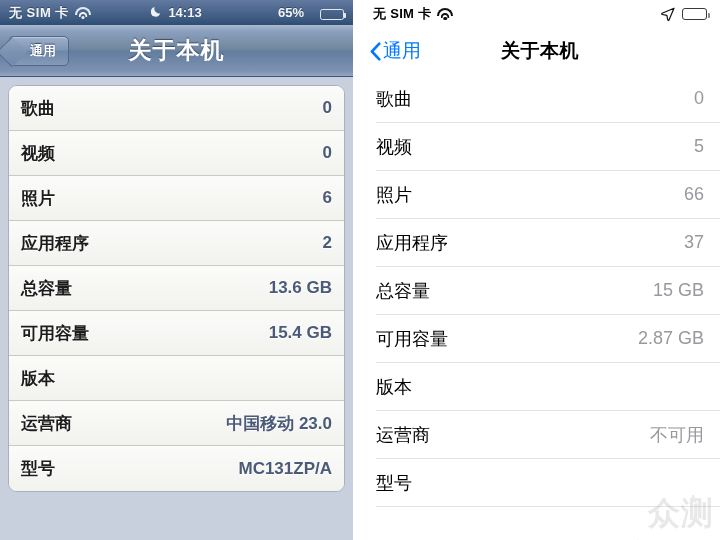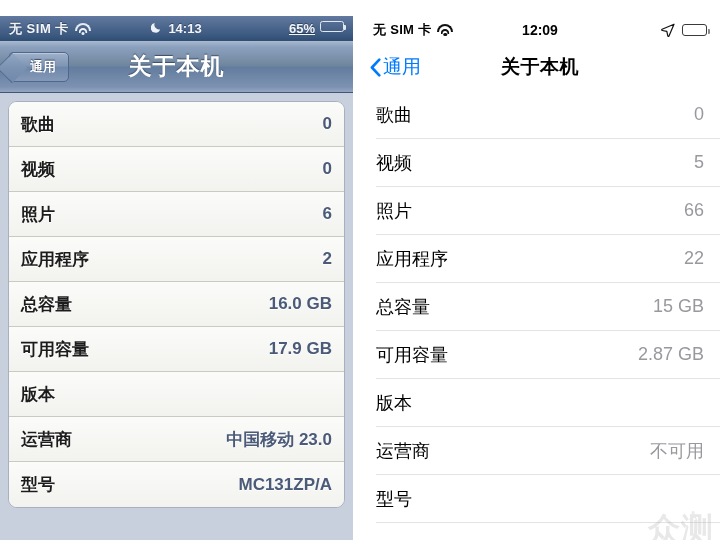--- a/index.html
+++ b/index.html
@@ -2,21 +2,21 @@
 <html><head>
 <meta charset="utf-8">
 <style>
   * { box-sizing: border-box; margin: 0; padding: 0; }
   html, body {
     width: 720px; height: 540px;
     font-family: "Liberation Sans", "DejaVu Sans", sans-serif;
     background: #ffffff;
     overflow: hidden;
   }
-  .stage { position: relative; width: 720px; height: 460px; background:#fff;margin-top:16px; }
+  .stage { position: relative; width: 720px; height: 460px; background:#fff; }
 
   
   .phone-left {
     position: absolute; left: 0; top: 0;
     width: 353px; height: 540px;
     background: #c9d0dd;
     overflow: hidden;
   }
   .ios6-statusbar {
     position: relative;
@@ -29,21 +29,21 @@
     padding: 0 9px;
     text-shadow: 0 -1px 0 rgba(0,0,0,.35);
   }
   .sb6-left { display:flex; align-items:center; gap:6px; }
   .sb6-carrier { letter-spacing: .5px; font-size:13px; }
   .sb6-center {
     position:absolute; left:0; right:0; text-align:center;
     display:flex; align-items:center; justify-content:center; gap:5px;
     pointer-events:none;
   }
-  .sb6-right { margin-left:auto; display:flex; align-items:flex-start; gap:5px;text-decoration:underline; }
+  .sb6-right { margin-left:auto; display:flex; align-items:flex-end; gap:16px; }
 
   .wifi6 { width:16px; height:12px; position:relative; display:inline-block; }
   .wifi6 i {
     position:absolute; left:50%; bottom:0; transform:translateX(-50%);
     border:2px solid #eef2f8; border-bottom:none;
     border-radius:50% 50% 0 0 / 100% 100% 0 0;
     background:transparent;
   }
   .wifi6 i.a { width:16px; height:8px; bottom:4px; opacity:.95; }
   .wifi6 i.b { width:9px; height:5px; bottom:2px; }
@@ -262,25 +262,25 @@
         <div class="row6">
           <span class="lbl">照片</span>
           <span class="val">6</span>
         </div>
         <div class="row6">
           <span class="lbl">应用程序</span>
           <span class="val">2</span>
         </div>
         <div class="row6">
           <span class="lbl">总容量</span>
-          <span class="val">16.0 GB</span>
+          <span class="val">13.6 GB</span>
         </div>
         <div class="row6">
           <span class="lbl">可用容量</span>
-          <span class="val">17.9 GB</span>
+          <span class="val">15.4 GB</span>
         </div>
         <div class="row6">
           <span class="lbl">版本</span>
         </div>
         <div class="row6">
           <span class="lbl">运营商</span>
           <span class="val">中国移动 23.0</span>
         </div>
         <div class="row6">
           <span class="lbl">型号</span>
@@ -294,21 +294,20 @@
 
     <div class="ios12-statusbar">
       <div class="sb12-left">
         <span>无 SIM 卡</span>
         <span class="wifi12">
             <i class="a"></i>
             <i class="b"></i>
             <i class="c"></i>
           </span>
       </div>
-      <div class="sb12-center">12:09</div>
       <div class="sb12-right">
         <span class="loc12">
           <svg width="14" height="14" viewBox="0 0 14 14">
               <path d="M13 1.2 1.1 6.3c-.6.25-.5 1.1.14 1.2l4.6.9.95 4.55c.12.62.96.7 1.2.12L13 1.2z" fill="none" stroke="#111" stroke-width="1.2" stroke-linejoin="round"></path>
             </svg>
         </span>
         <span class="batt12"><span class="fill"></span></span>
       </div>
     </div>
 
@@ -332,21 +331,21 @@
       <div class="row12">
         <span class="lbl">视频</span>
         <span class="val">5</span>
       </div>
       <div class="row12">
         <span class="lbl">照片</span>
         <span class="val">66</span>
       </div>
       <div class="row12">
         <span class="lbl">应用程序</span>
-        <span class="val">22</span>
+        <span class="val">37</span>
       </div>
       <div class="row12">
         <span class="lbl">总容量</span>
         <span class="val">15 GB</span>
       </div>
       <div class="row12">
         <span class="lbl">可用容量</span>
         <span class="val">2.87 GB</span>
       </div>
       <div class="row12">

